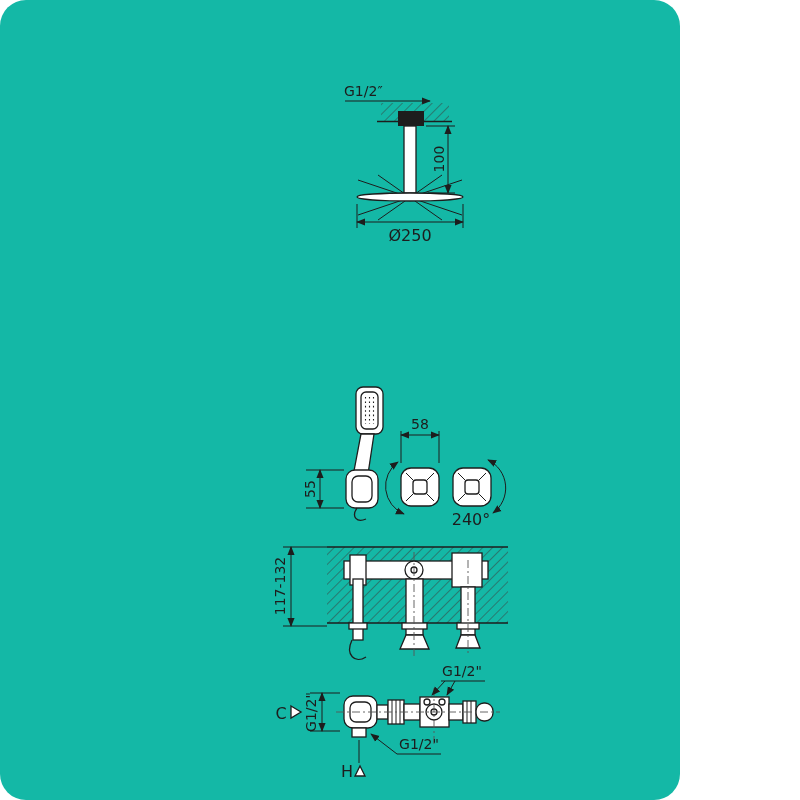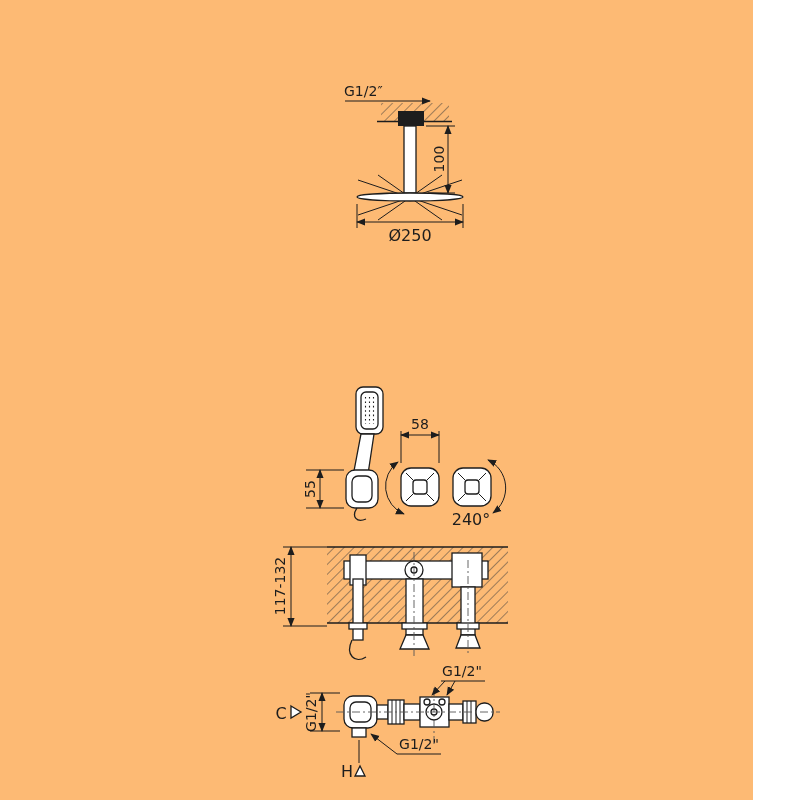--- a/index.html
+++ b/index.html
@@ -1,16 +1,16 @@
 <!DOCTYPE html>
 <html><head>
 <meta charset="utf-8">
 <style>
   html,body{margin:0;padding:0;background:#ffffff;}
-  .sheet{position:relative;width:753px;height:800px;background:#fdba74;overflow:hidden;}
+  .sheet{position:relative;width:680px;height:800px;background:#14b8a6;overflow:hidden;border-radius:26px;}
   svg{display:block;}
   .lbl{font-family:"DejaVu Sans","Liberation Sans",sans-serif;fill:#1d1d1d;}
   .t14{font-size:14px;}
   .t15{font-size:16px;}
   .ln{stroke:#1d1d1d;stroke-width:1.3;fill:none;}
   .dim{stroke:#1d1d1d;stroke-width:1;fill:none;}
   .fillw{fill:#ffffff;stroke:#1d1d1d;stroke-width:1.3;}
   .cl{stroke:#555555;stroke-width:0.9;fill:none;stroke-dasharray:8 3 2 3;}
   .dot{stroke:#1d1d1d;stroke-width:1.1;fill:none;stroke-dasharray:1.6 2.8;}
 </style>

